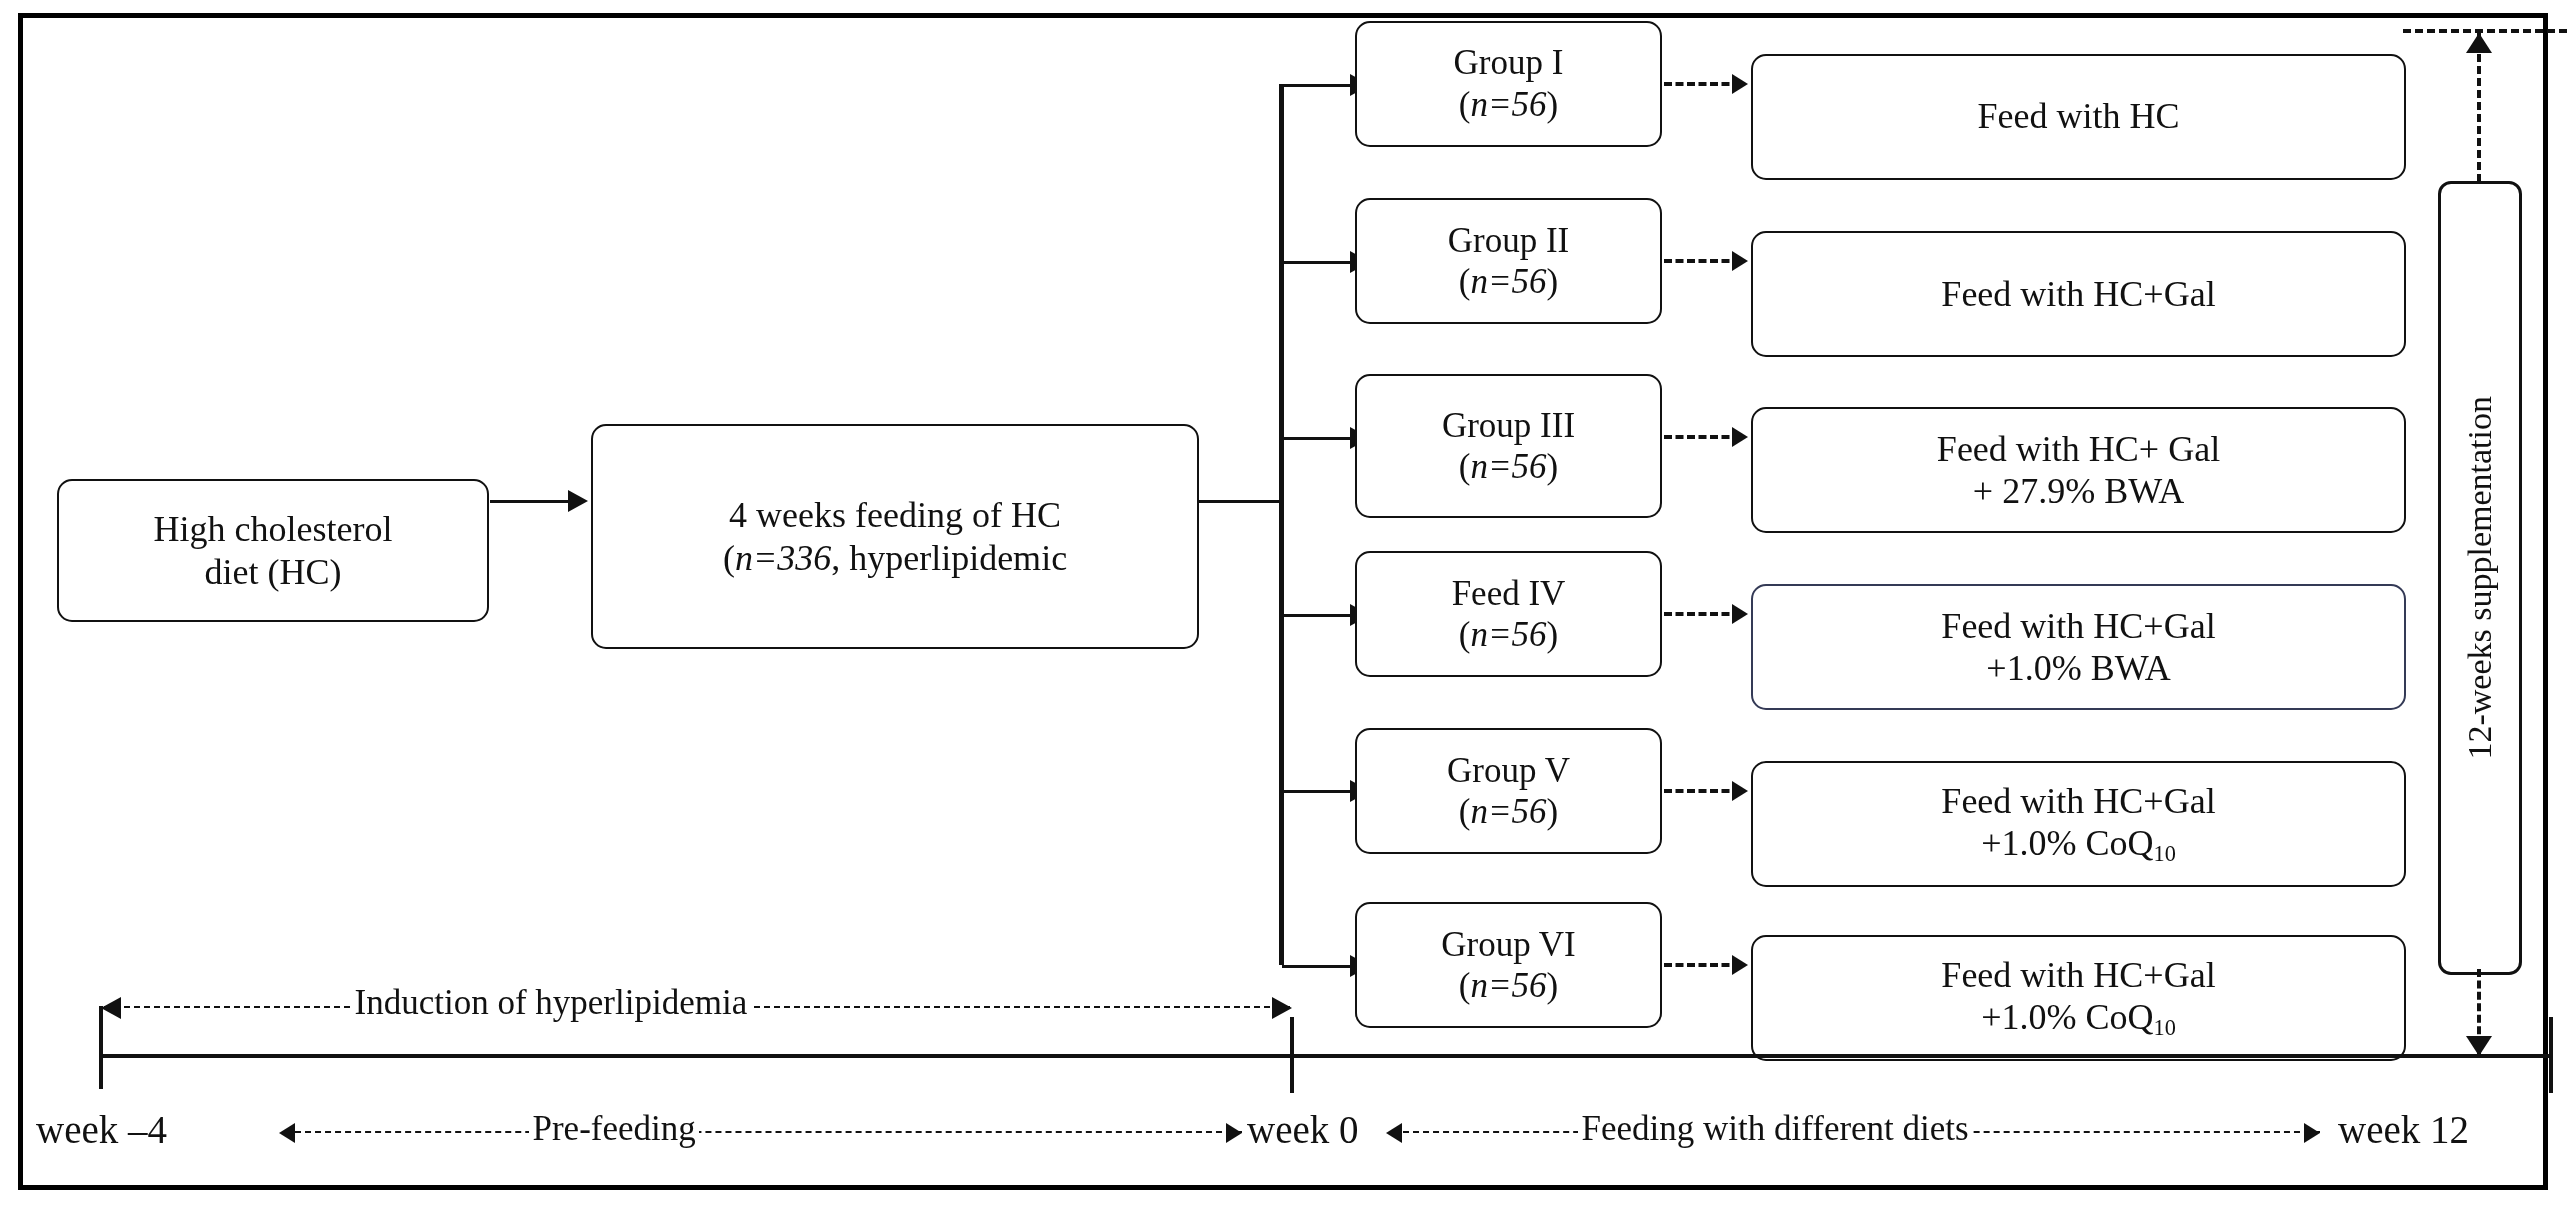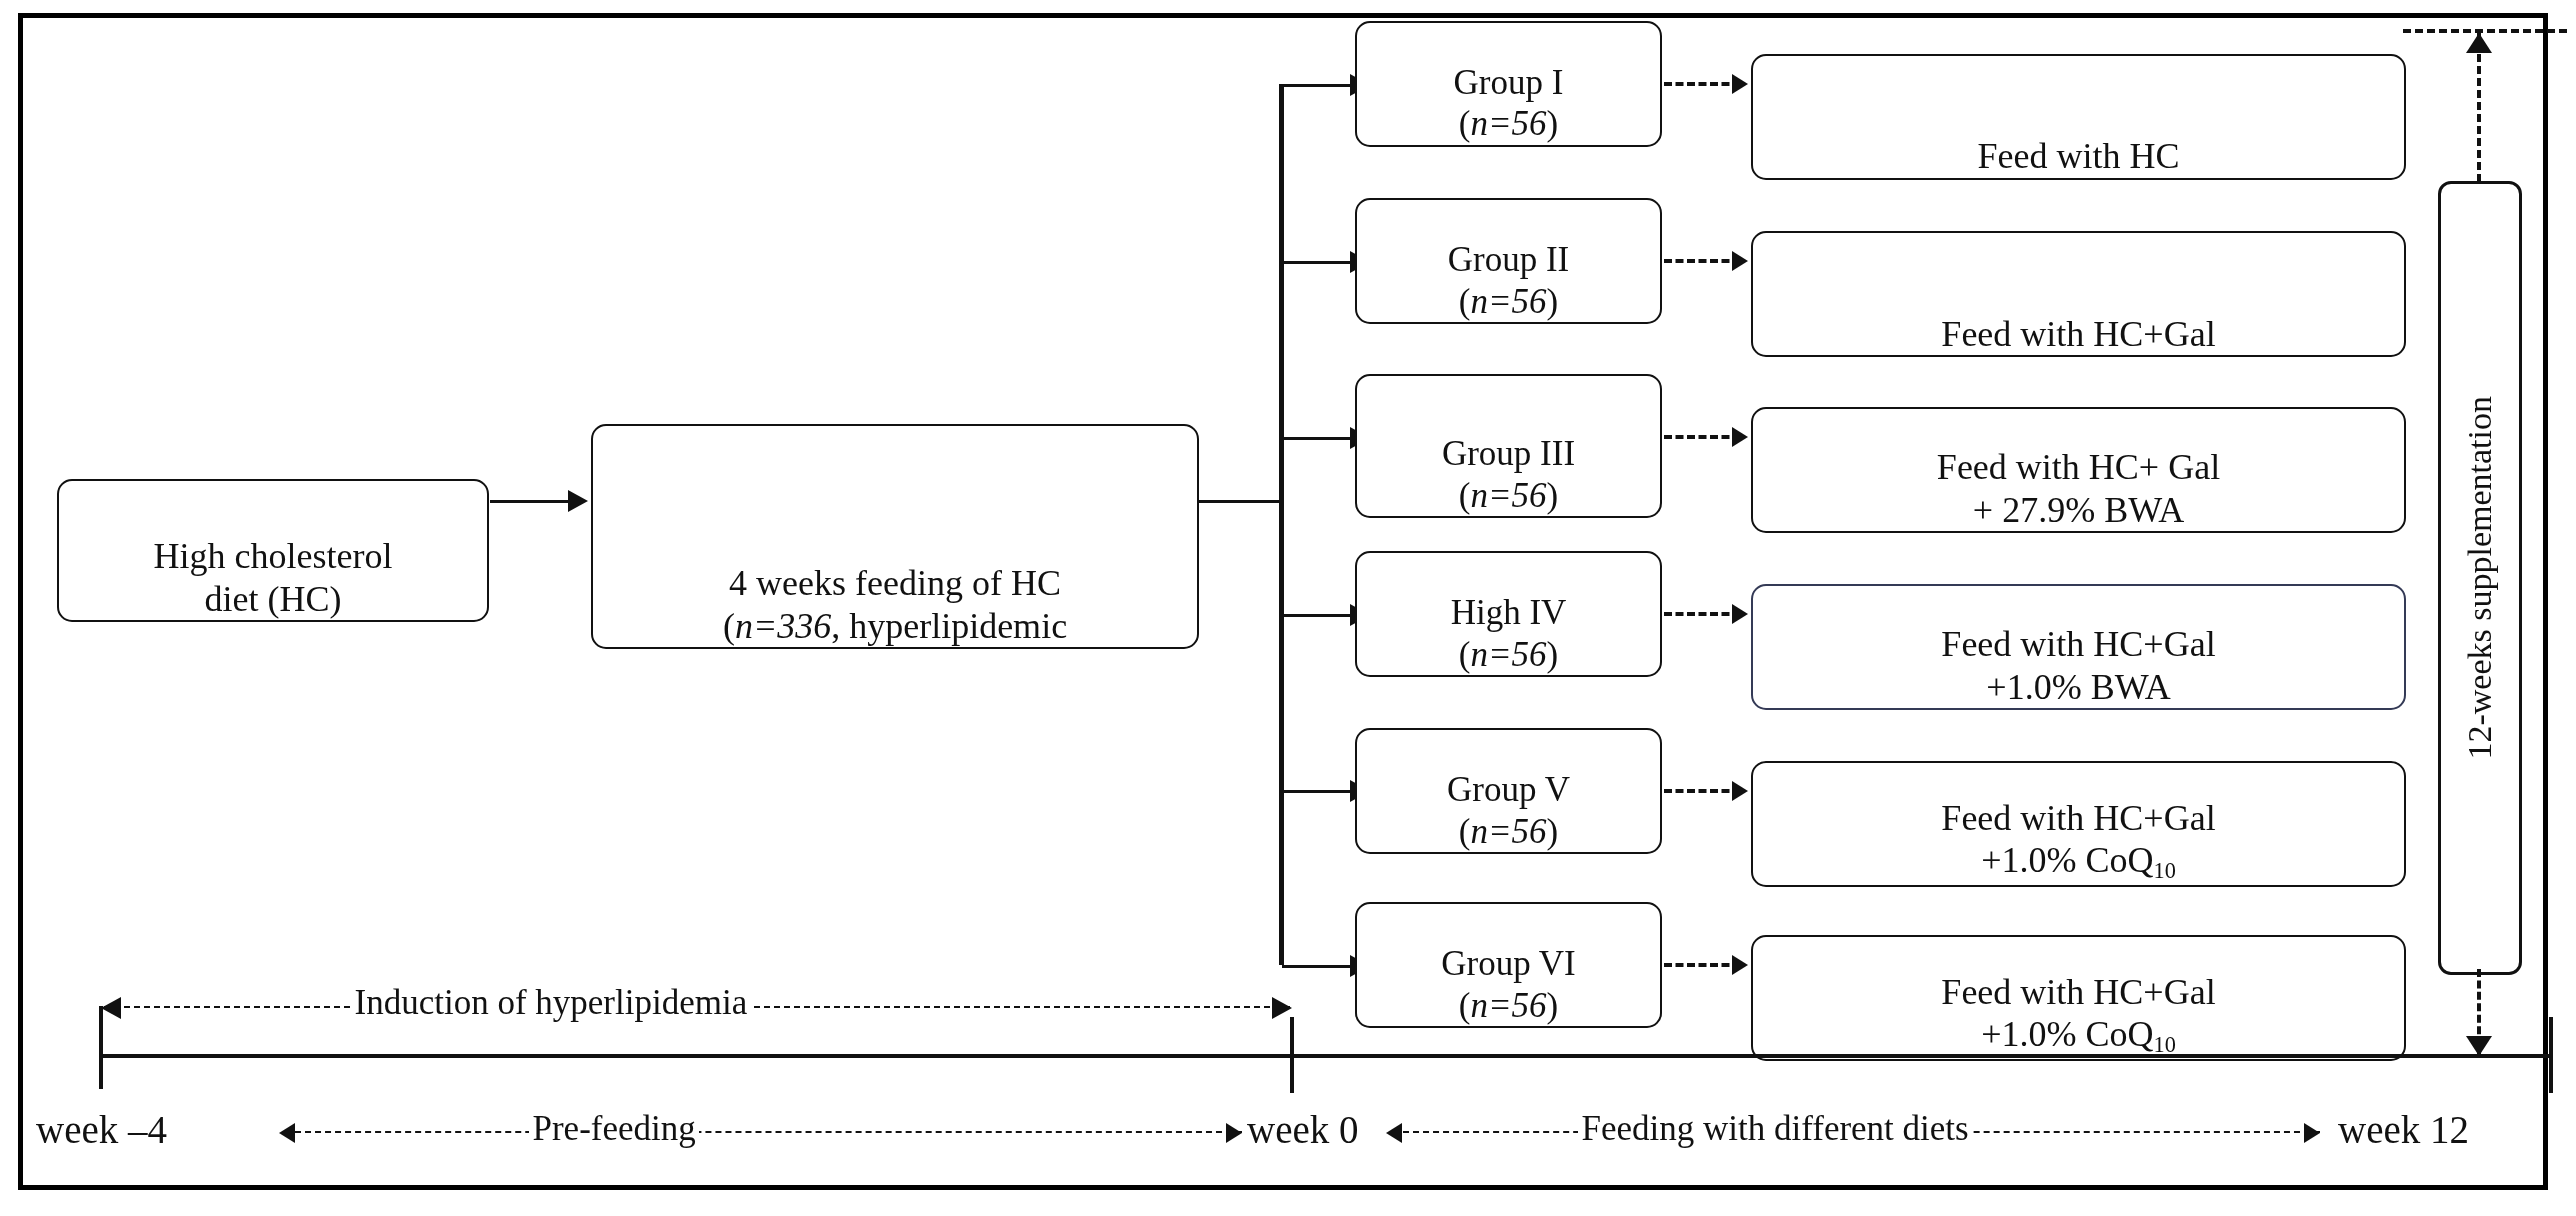--- a/index.html
+++ b/index.html
@@ -22,21 +22,21 @@
   }
 
   
   .node{
     position:absolute;
     box-sizing:border-box;
     border:2.9px solid #111;
     border-radius:15px;
     background:#fff;
     display:flex;
-    align-items:flex-end;
+    align-items:center;
     justify-content:center;
     text-align:center;
     line-height:1.18;
     color:#111;
   }
   .node .inner{padding:0 8.2px;width:100%;}
   .node.blue{border-color:#343a56;}
 
   .f60{font-size:35px;}
   .f62{font-size:36px;margin-top:35px;}
@@ -182,21 +182,21 @@
 
   <div class="node f60" style="left:1355px;top:374px;width:307px;height:144px;">
     <div class="inner">
       <div>Group III</div>
       <div><span>(</span><span class="ital">n=56</span><span>)</span></div>
     </div>
   </div>
 
   <div class="node f60" style="left:1355px;top:551px;width:307px;height:126px;">
     <div class="inner">
-      <div>High IV</div>
+      <div>Feed IV</div>
       <div><span>(</span><span class="ital">n=56</span><span>)</span></div>
     </div>
   </div>
 
   <div class="node f60" style="left:1355px;top:728px;width:307px;height:126px;">
     <div class="inner">
       <div>Group V</div>
       <div><span>(</span><span class="ital">n=56</span><span>)</span></div>
     </div>
   </div>

